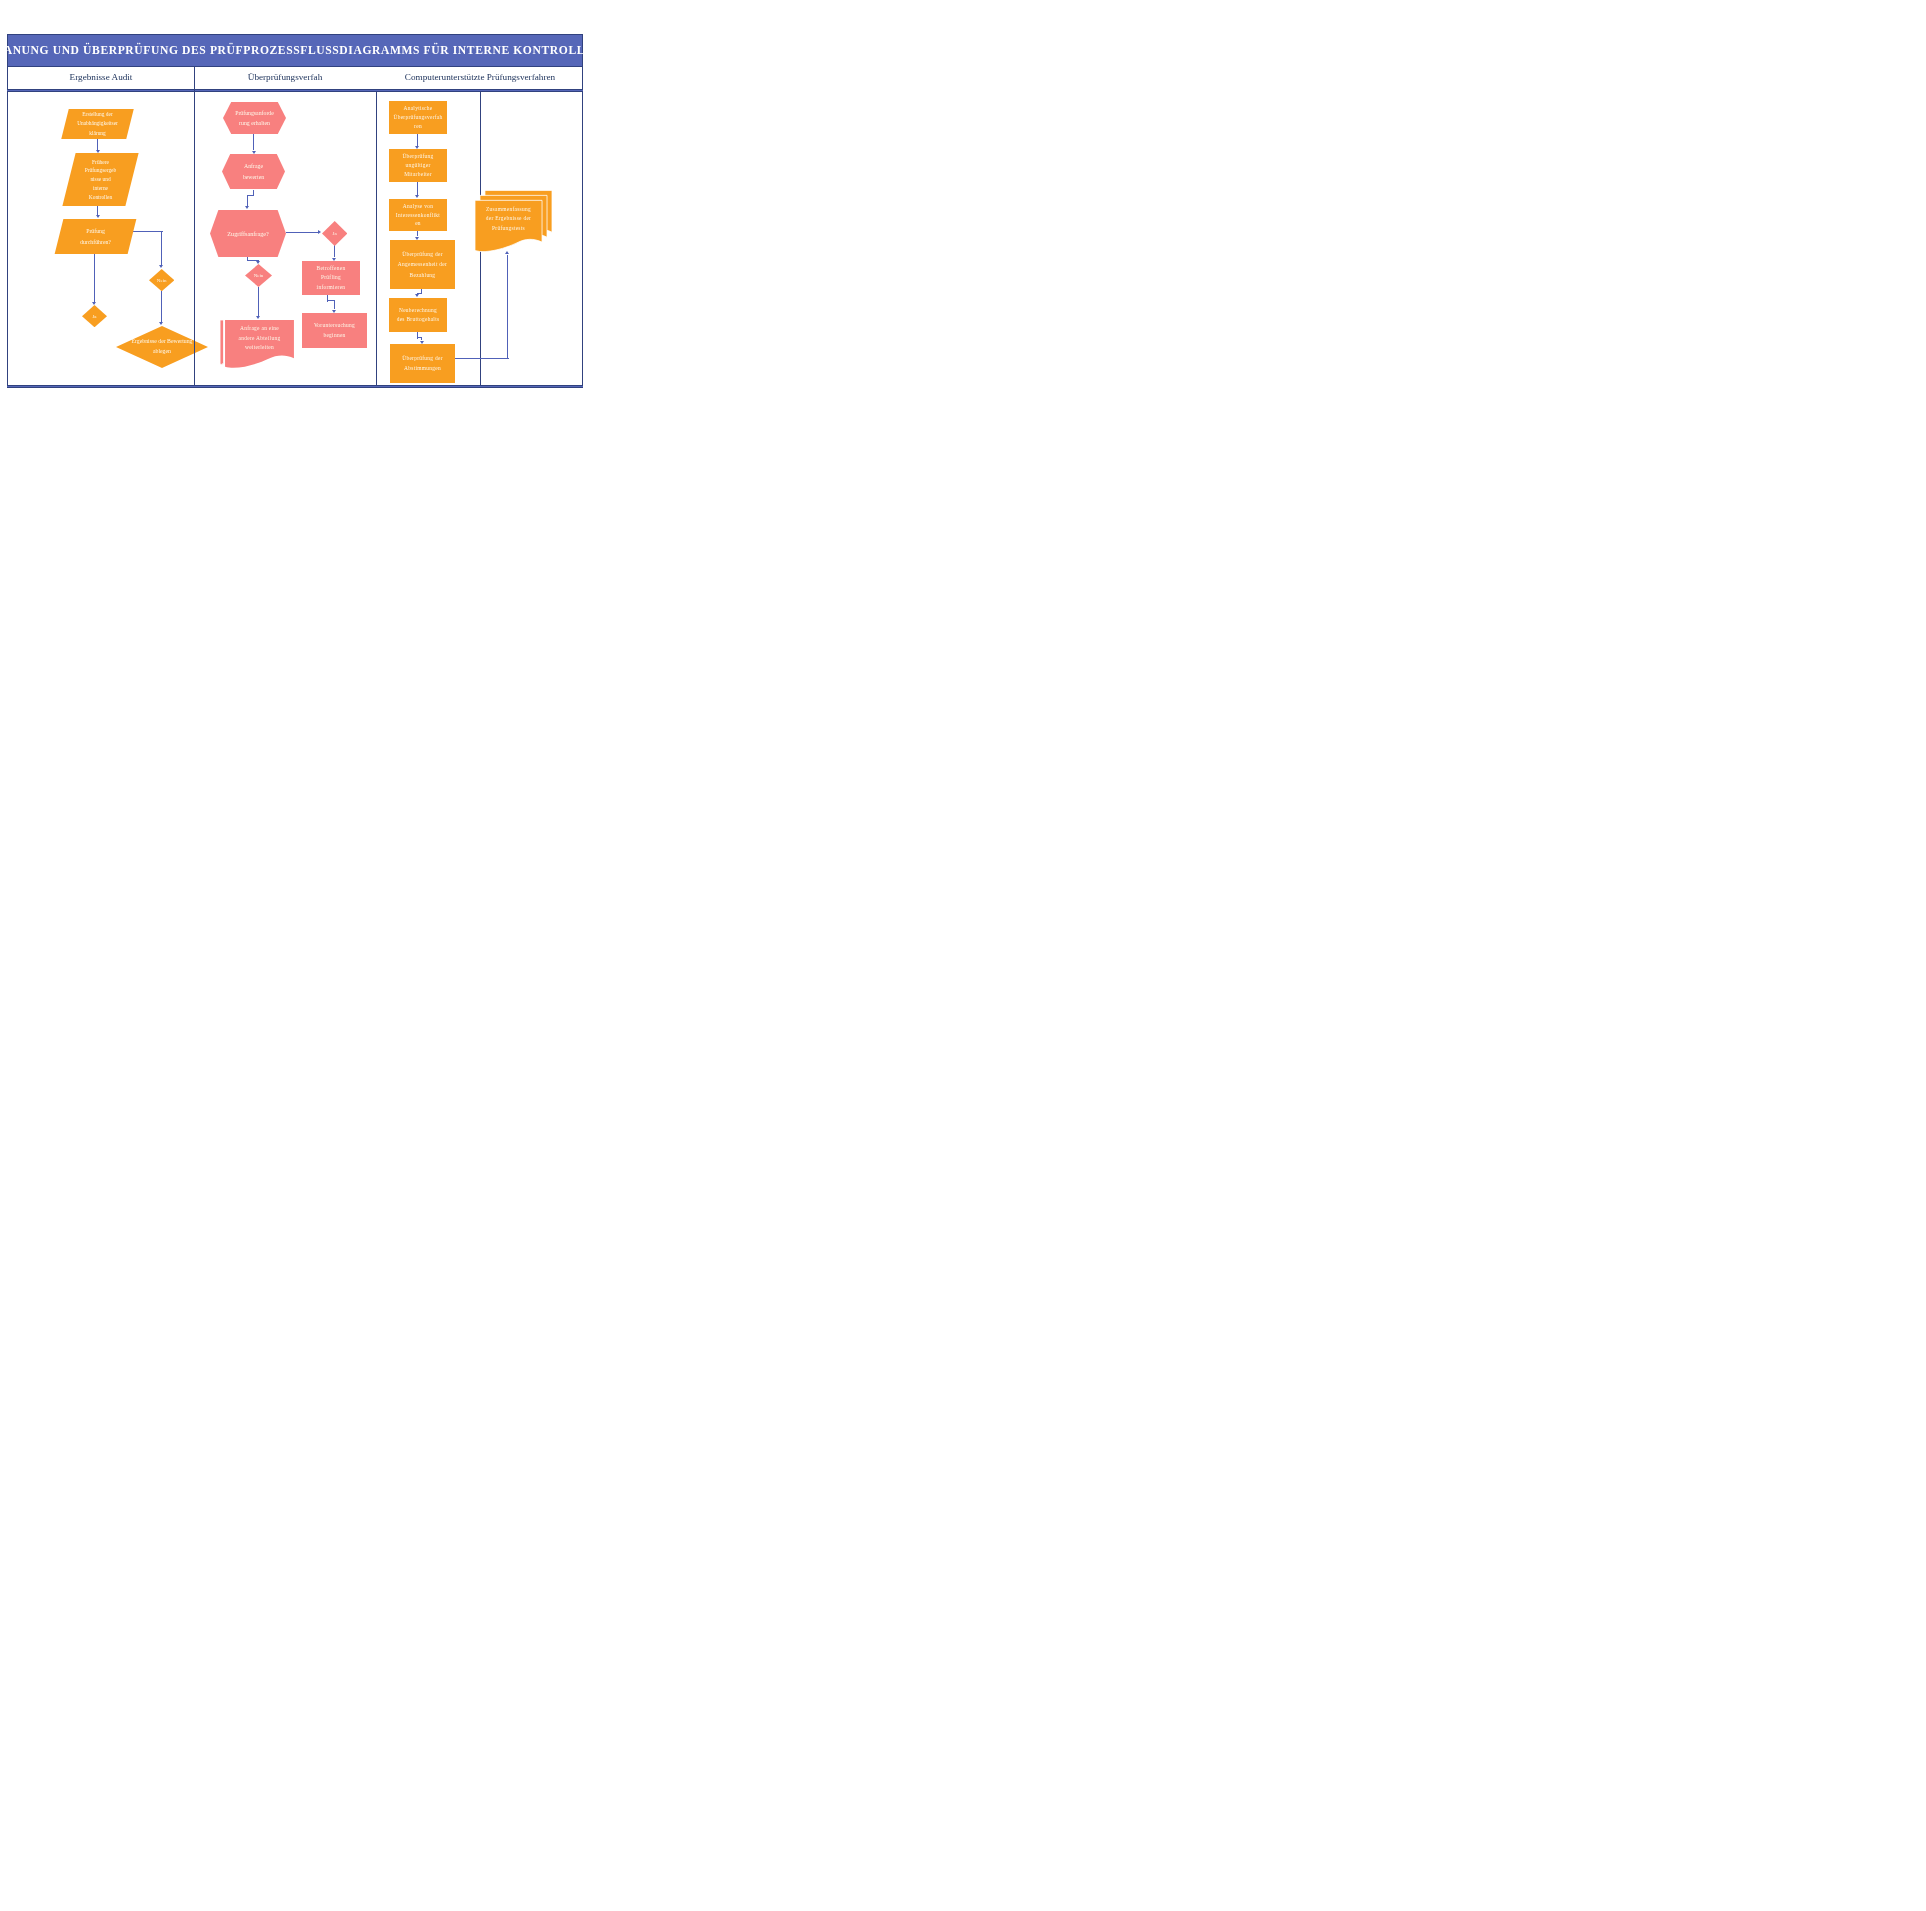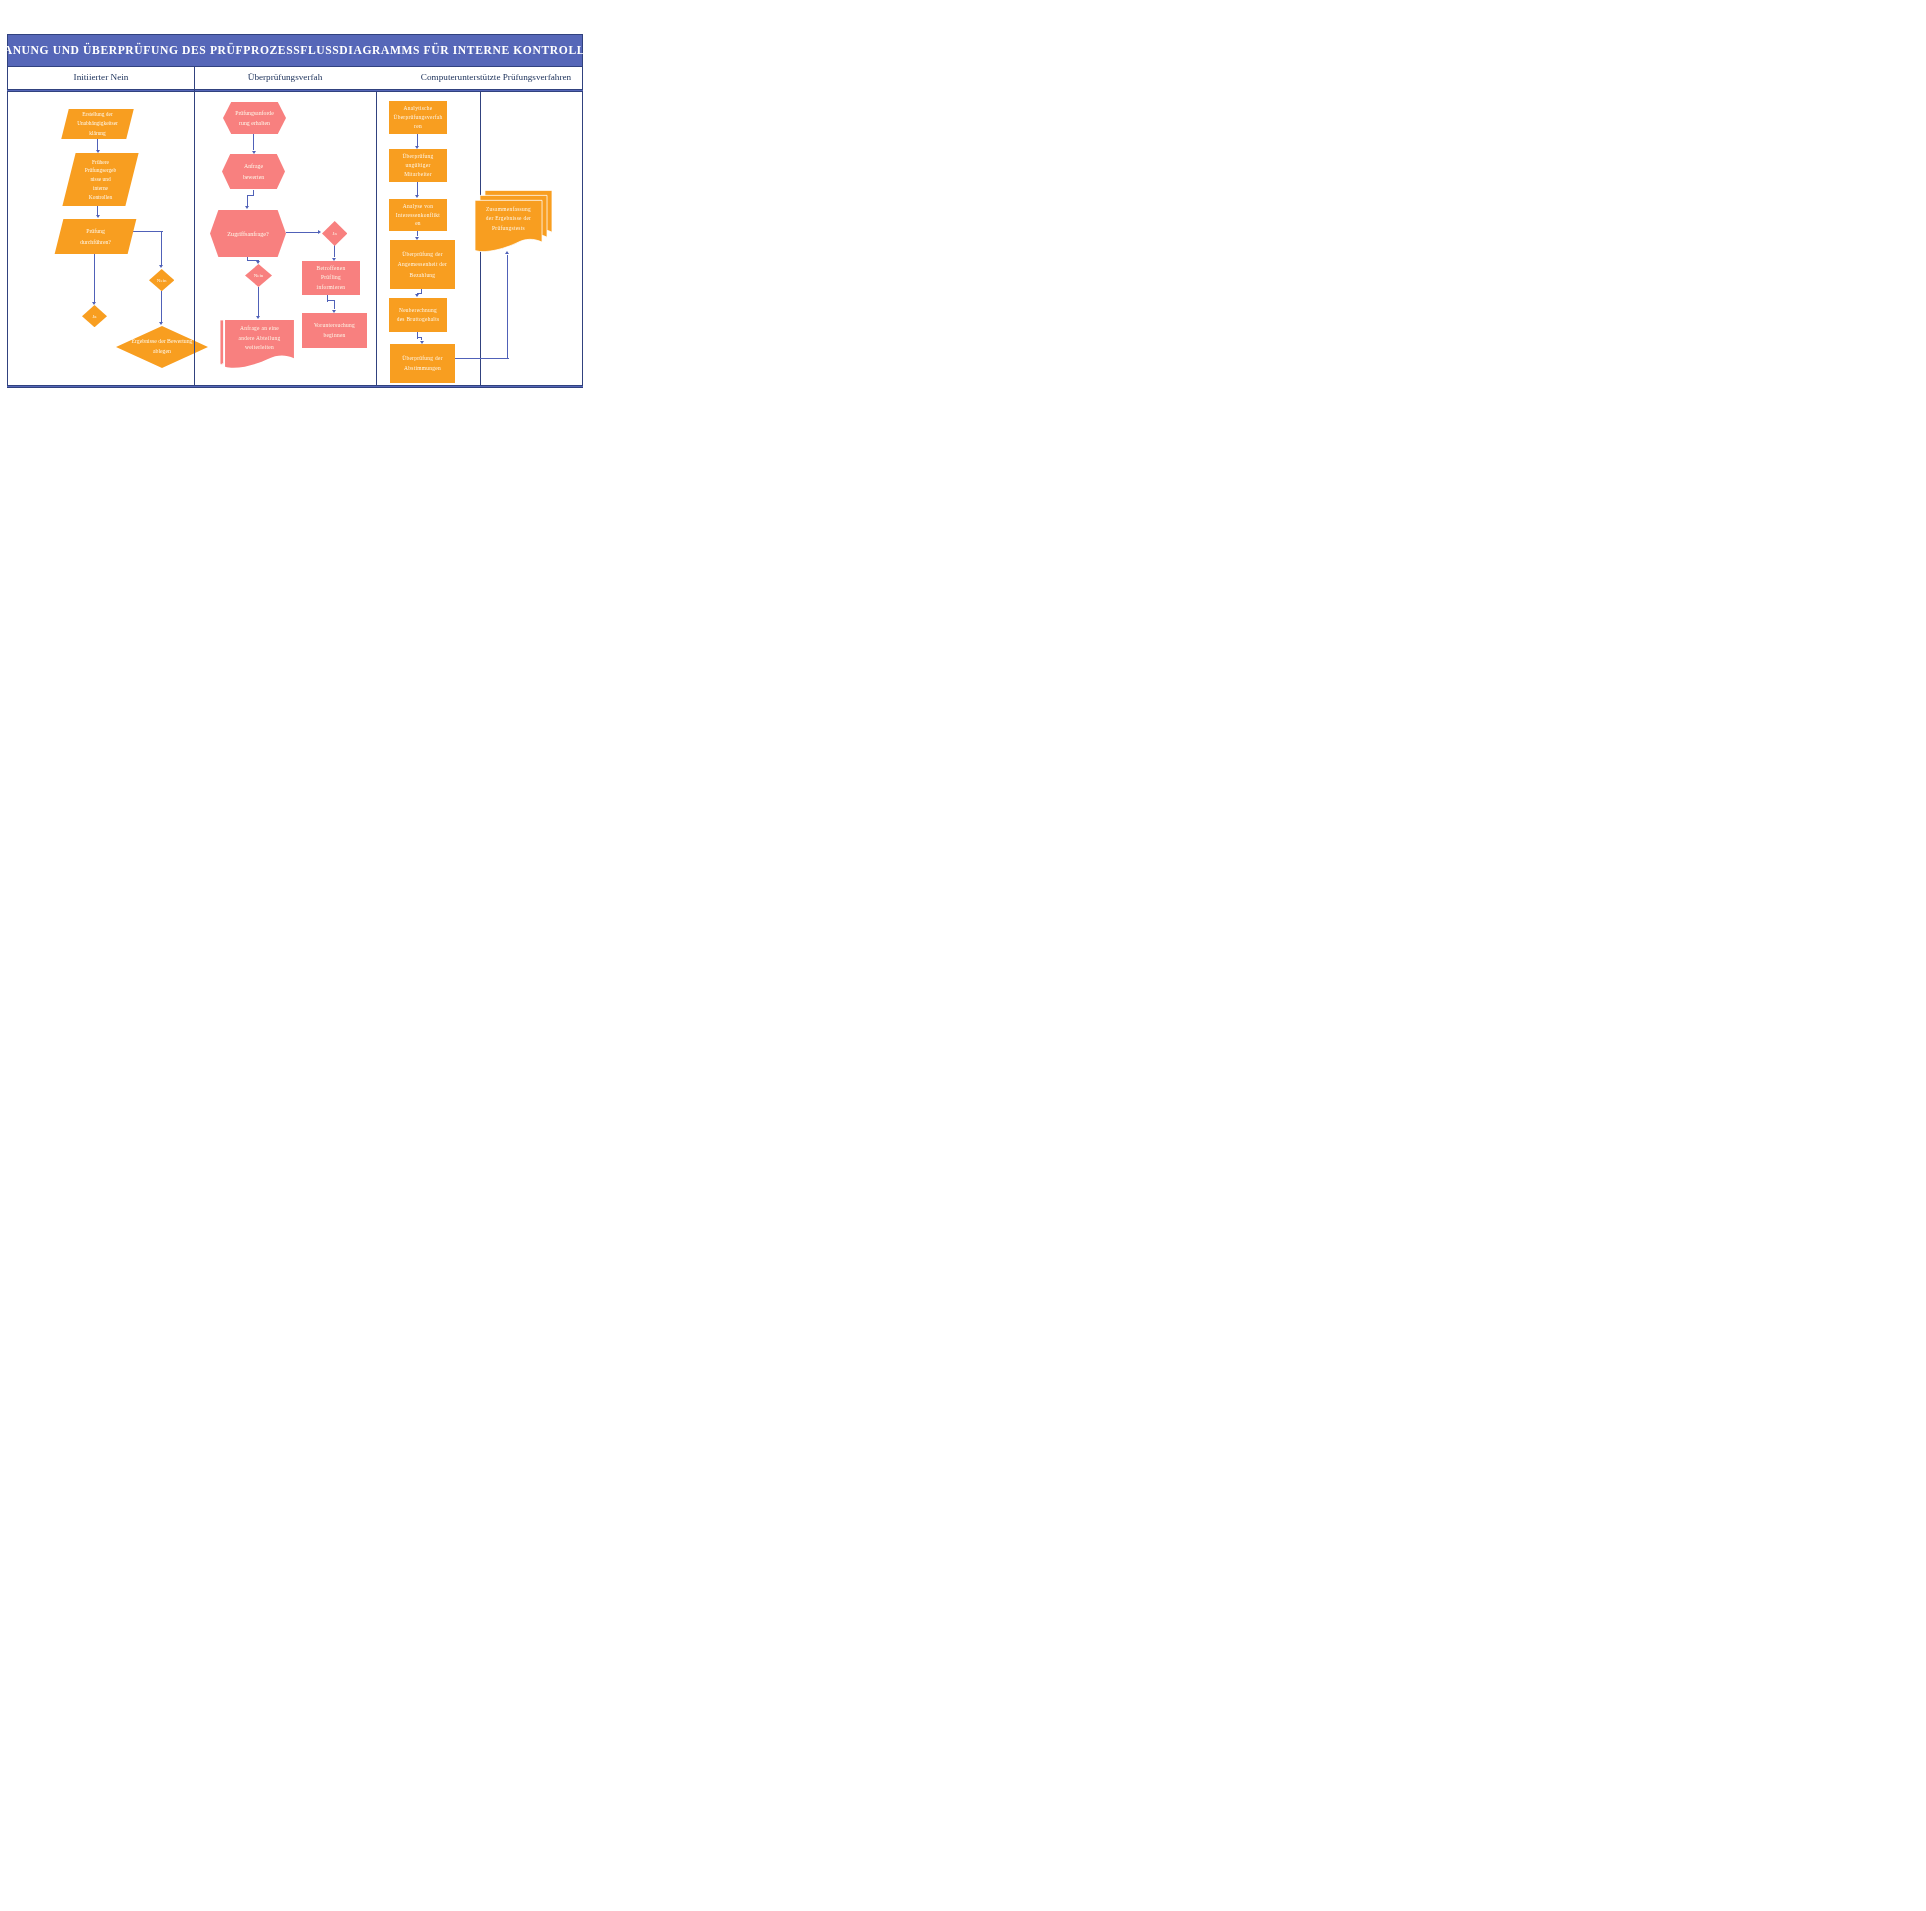--- a/index.html
+++ b/index.html
@@ -45,23 +45,23 @@
 
   <div class="frame"></div>
 
   <div class="vdiv" style="left:376px;top:67px;height:319px;"></div>
   <div class="vdiv" style="left:480px;top:92px;height:294px;width:0.6px;"></div>
 
   <div class="titlebar">
     <div class="t">PLANUNG UND ÜBERPRÜFUNG DES PRÜFPROZESSFLUSSDIAGRAMMS FÜR INTERNE KONTROLLEN</div>
   </div>
   <div class="headerrow"></div>
-  <div class="lanetitle" style="left:101px;">Initiierter Nein</div>
+  <div class="lanetitle" style="left:101px;">Ergebnisse Audit</div>
   <div class="lanetitle" style="left:285px;">Überprüfungsverfah</div>
-  <div class="lanetitle" style="left:496px;">Computerunterstützte Prüfungsverfahren</div>
+  <div class="lanetitle" style="left:480px;">Computerunterstützte Prüfungsverfahren</div>
   <div class="band" style="top:89px;"></div>
   <div class="band" style="top:385px;"></div>
 
   <div class="node" style="left:65px;top:109px;width:65px;height:30px;">
     <div class="bg or skew"></div>
     <div class="lbl fs14 lh17">Erstellung der
 Unabhängigkeitser
 klärung</div>
   </div>
 

